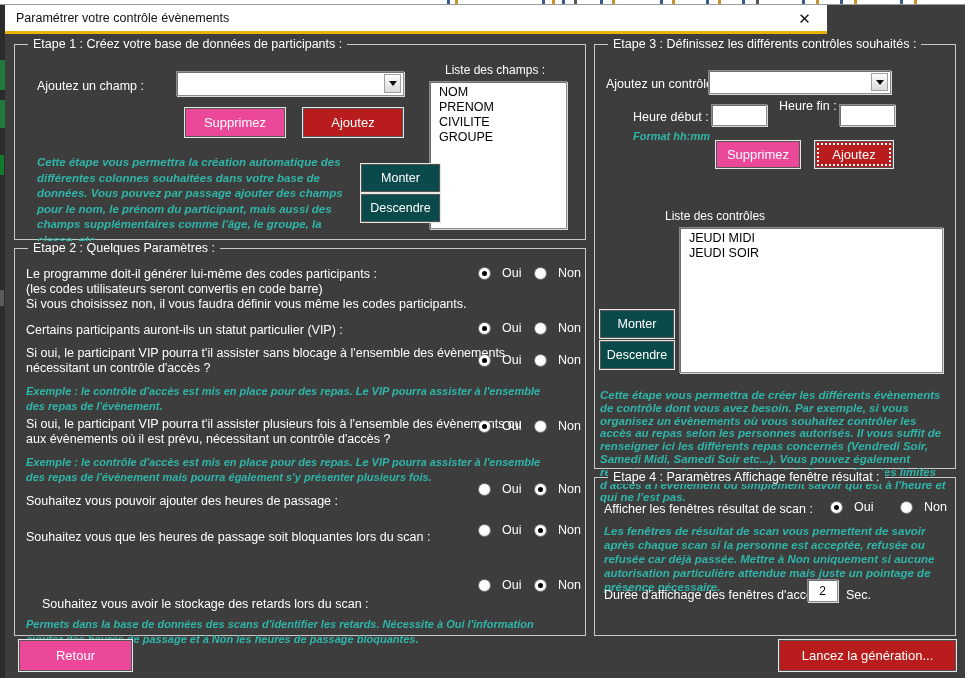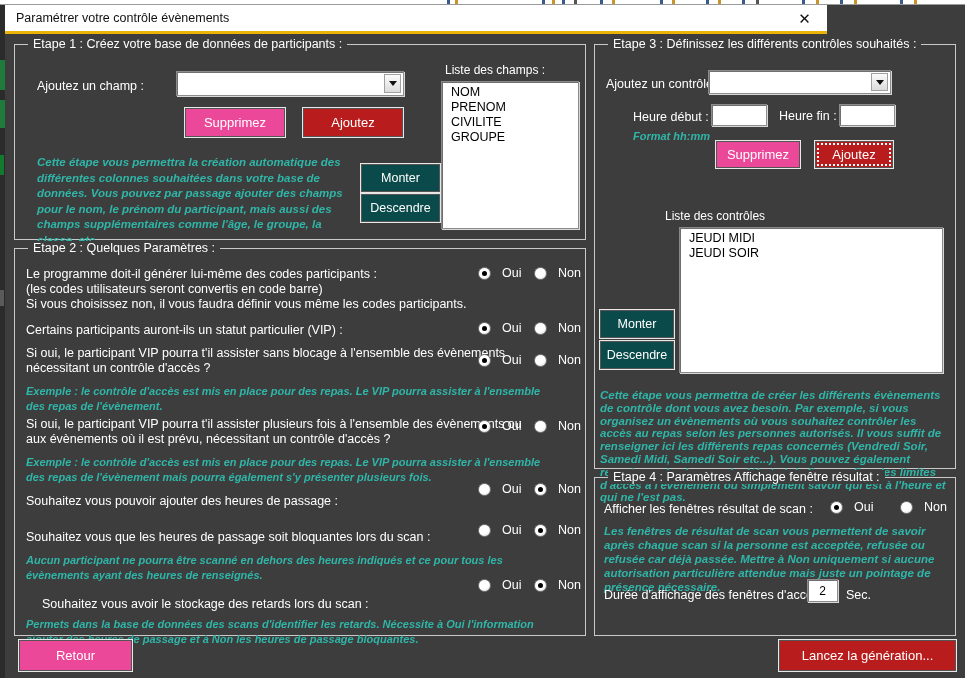--- a/index.html
+++ b/index.html
@@ -200,21 +200,21 @@
     <div class="combo" style="left:161px; top:26px; width:228px; height:25px;">
       <div class="cval"></div>
       <div class="arrowbtn"></div>
     </div>
 
     <div class="btn btn-red" style="left:170px; top:63px; width:100px; height:29px;">Supprimez</div>
     <div class="btn btn-green" style="left:288px; top:63px; width:100px; height:29px;">Ajoutez</div>
 
     <div class="lbl" style="left:430px; top:18px; font-size:12px;">Liste des champs :</div>
 
-    <div class="listbox" style="left:426px; top:36px; width:138px; height:148px;">
+    <div class="listbox" style="left:414px; top:36px; width:138px; height:148px;">
       <div class="item">NOM</div>
       <div class="item">PRENOM</div>
       <div class="item">CIVILITE</div>
       <div class="item">GROUPE</div>
     </div>
 
     <div class="btn btn-teal" style="left:346px; top:119px; width:79px; height:28px;">Monter</div>
     <div class="btn btn-teal" style="left:346px; top:149px; width:79px; height:28px;">Descendre</div>
 
     <div class="hint" style="left:22px; top:110px; width:315px;">Cette étape vous permettra la création automatique des différentes colonnes souhaitées dans votre base de données. Vous pouvez par passage ajouter des champs pour le nom, le prénom du participant, mais aussi des champs supplémentaires comme l'âge, le groupe, la classe, etc...</div>
@@ -284,21 +284,20 @@
     <div class="lbl" style="left:11px; top:281px;">Souhaitez vous que les heures de passage soit bloquantes lors du scan :</div>
     <div class="radio-group" style="left:463px; top:274px;">
       <span class="radio-dot"></span>
       <span class="radio-text">Oui</span>
     </div>
     <div class="radio-group" style="left:519px; top:274px;">
       <span class="radio-dot on"></span>
       <span class="radio-text">Non</span>
     </div>
 
-    <div class="hint-small" style="left:11px; top:304px; width:535px;">Aucun participant ne pourra être scanné en dehors des heures indiqués et ce pour tous les évènements ayant des heures de renseignés.</div>
 
     <div class="lbl" style="left:11px; top:348px;margin-left:16px;">Souhaitez vous avoir le stockage des retards lors du scan :</div>
     <div class="radio-group" style="left:463px; top:329px;">
       <span class="radio-dot"></span>
       <span class="radio-text">Oui</span>
     </div>
     <div class="radio-group" style="left:519px; top:329px;">
       <span class="radio-dot on"></span>
       <span class="radio-text">Non</span>
     </div>
@@ -311,21 +310,21 @@
 
     <div class="lbl" style="left:11px; top:32px;">Ajoutez un contrôle :</div>
 
     <div class="combo" style="left:113px; top:25px; width:183px; height:24px;">
       <div class="cval"></div>
       <div class="arrowbtn"></div>
     </div>
 
     <div class="lbl" style="left:38px; top:65px;">Heure début :</div>
     <div class="textbox" style="left:116px; top:59px; width:56px; height:22px;"></div>
-    <div class="lbl" style="left:184px; top:64px;">Heure fin :</div>
+    <div class="lbl" style="left:184px; top:54px;">Heure fin :</div>
     <div class="textbox" style="left:244px; top:59px; width:56px; height:22px;"></div>
 
     <div class="hint-small" style="left:38px; top:84px;">Format hh:mm</div>
 
     <div class="btn btn-red" style="left:121px; top:96px; width:84px; height:27px;">Supprimez</div>
     <div class="btn btn-green btn-focus" style="left:220px; top:96px; width:78px; height:27px;">Ajoutez</div>
 
     <div class="lbl" style="left:70px; top:164px; font-size:12px;">Liste des contrôles</div>
 
     <div class="listbox" style="left:84px; top:182px; width:264px; height:146px;">

